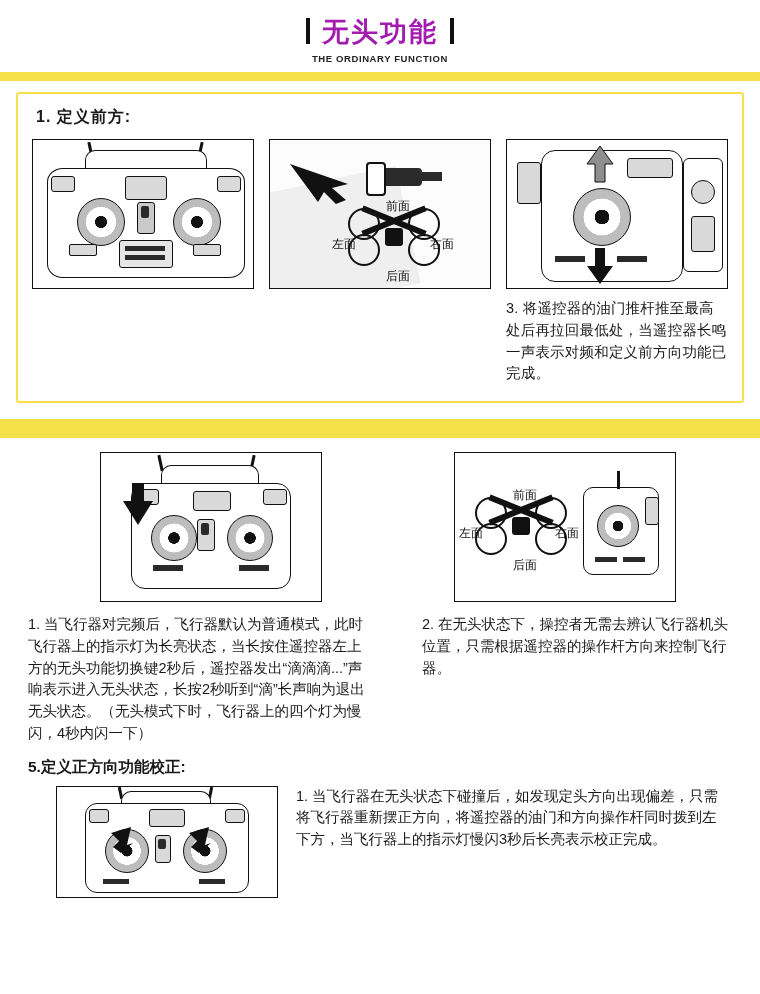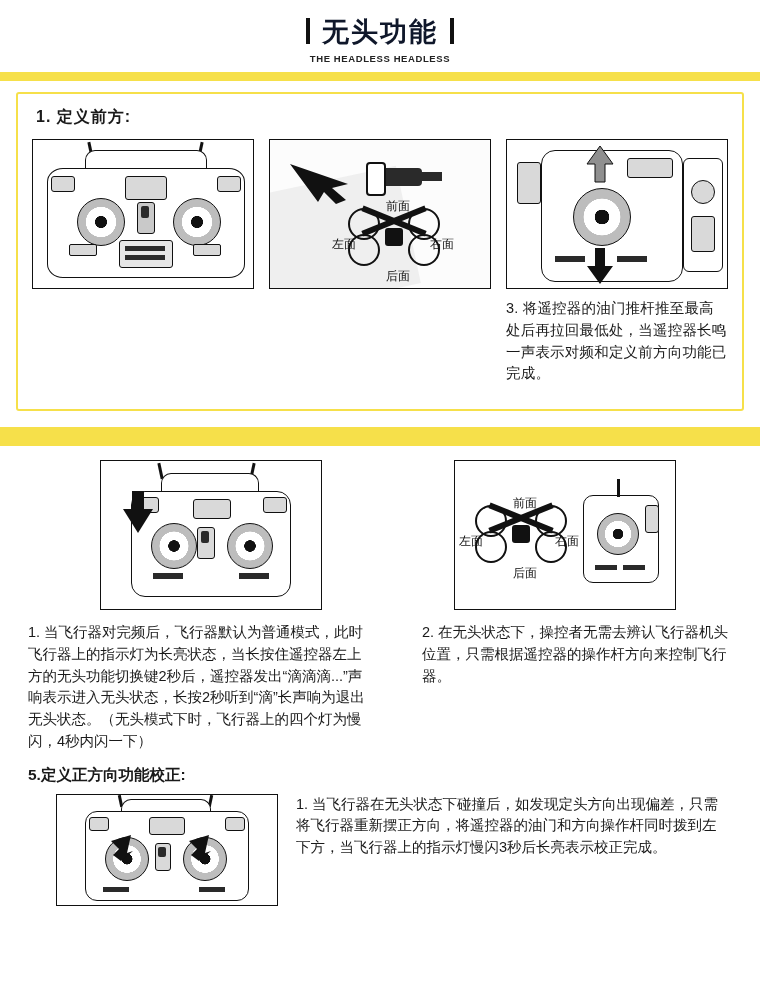--- a/index.html
+++ b/index.html
@@ -15,40 +15,40 @@
   
   .head-band{
     position:relative;
     width:760px;
     padding:14px 0 8px 0;
     text-align:center;
     background:#ffffff;
   }
   .head-band .zh{
     font-size:27px;font-weight:bold;letter-spacing:2px;
-    color:#0f172a;
+    color:#a21caf;
     display:inline-block;position:relative;
   }
   .head-band .zh:before,.head-band .zh:after{
     content:"";position:absolute;top:4px;width:4px;height:26px;background:#111;
   }
   .head-band .zh:before{left:-16px;}
   .head-band .zh:after{right:-16px;}
   .head-band .en{
     margin-top:3px;
     font-size:9.5px;font-weight:bold;letter-spacing:.6px;color:#222;
   }
   .yellow-rule{height:9px;background:#f6e04a;width:760px;}
 
   
   .s1-body{
     margin:11px 16px 0 16px;
     border:2px solid #f6e04a;
     border-radius:3px;
-    padding:13px 14px 24px 14px;
+    padding:13px 14px 16px 14px;
     box-sizing:border-box;
     width:728px;
   }
   .s1-title{
     font-size:16px;font-weight:bold;margin:0 0 11px 4px;letter-spacing:1px;
   }
   .panels{display:flex;gap:12px;justify-content:space-between;}
   .panel{width:222px;}
   .imgbox{
     width:222px;height:150px;
@@ -120,21 +120,21 @@
   .drone .prop{position:absolute;width:28px;height:28px;border:2px solid #111;border-radius:50%;}
   .ttl{position:absolute;font-size:12px;color:#111;}
 </style>
 </head>
 <body>
 
 <div class="page">
 
   <div class="head-band">
     <div class="zh">无头功能</div>
-    <div class="en">THE HEADLESS HEADLESS</div>
+    <div class="en">THE ORDINARY FUNCTION</div>
   </div>
   <div class="yellow-rule"></div>
 
   <div class="s1-body">
     <div class="s1-title">1. 定义前方:</div>
 
     <div class="panels">
 
       <div class="panel">
         <div class="imgbox">

